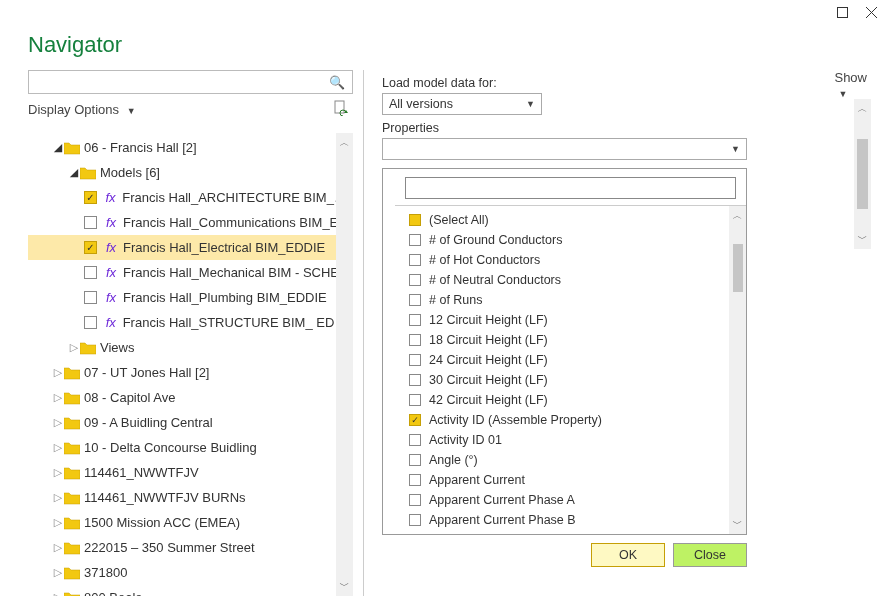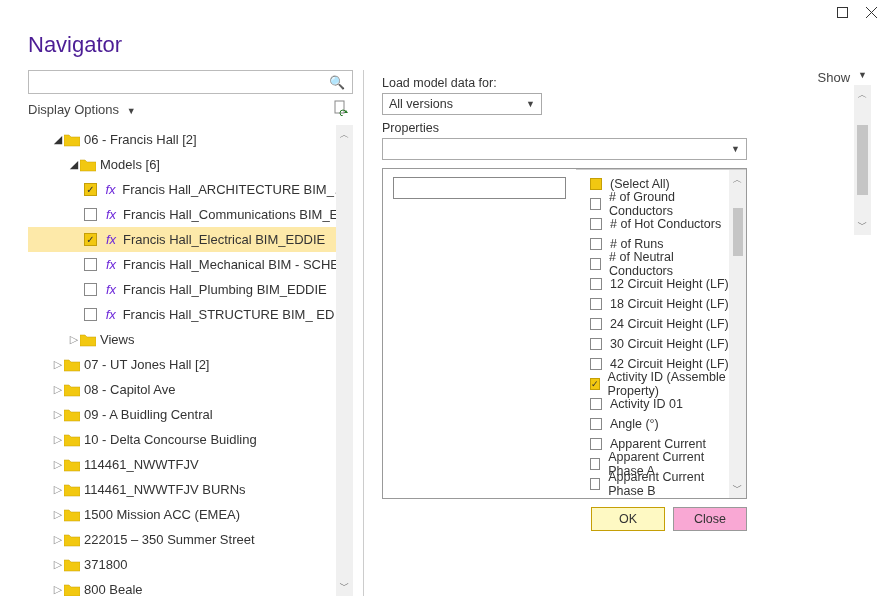--- a/index.html
+++ b/index.html
@@ -1,27 +1,27 @@
 <!DOCTYPE html>
 <html><head>
 <meta charset="utf-8">
 <style>
 * { box-sizing: border-box; font-family: "Segoe UI", Arial, sans-serif; }
 body { margin: 0; padding: 0; background: #fff; width: 885px; height: 596px; overflow: hidden; color: #333; font-size: 13px; }
 .window { width: 885px; height: 596px; position: relative; }
 .titlebar { height: 26px; display: flex; justify-content: flex-end; align-items: center; padding: 0 8px; gap: 18px; }
 .titlebar svg { width: 11px; height: 11px; }
-.title { font-size: 22px; font-weight: 300; color: #4c1d95; padding: 6px 28px 12px 28px; }
+.title { font-size: 22px; font-weight: 300; color: #15803d; padding: 6px 28px 12px 28px; }
 .content { display: flex; height: calc(596px - 70px); }
 .left-panel { width: 363px; padding-left: 28px; padding-right: 10px; display:flex; flex-direction:column; }
 .search-row { display:flex; align-items:center; margin-bottom:6px; }
 .search-box { flex:1; height: 24px; border: 1px solid #bbb; display:flex; align-items:center; padding:0 6px; }
 .search-input { border:none; outline:none; flex:1; font-size:13px; }
 .search-icon { color:#2b579a; font-size:13px; }
-.display-row { display:flex; align-items:center; justify-content:space-between; margin-bottom:6px; padding-right:4px;}
+.display-row { display:flex; align-items:center; justify-content:space-between; margin-bottom:14px; padding-right:4px;}
 .display-label { font-size:13px; color:#444; }
 .mini-dropdown { font-size:9px; margin-left:4px; color:#444;}
 .refresh-icon svg { width:16px; height:16px; }
 .tree-wrap { flex:1; position:relative; overflow:hidden; }
 .tree { padding-top:2px; }
 .tree-row { display:flex; align-items:center; height:25px; white-space:nowrap; overflow:hidden; text-overflow:ellipsis; }
 .tree-row.selected { background:#fde9a9; }
 .expander { width:12px; text-align:center; color:#666; font-size:11px; user-select:none; }
 .folder-icon svg { width:16px; height:14px; vertical-align:middle; }
 .fx-icon { font-style:italic; font-size:13px; color:#6d28d9; width:16px; text-align:center; }
@@ -31,38 +31,38 @@
 .tree-label { margin-left:4px; overflow:hidden; text-overflow:ellipsis; white-space:nowrap; } .ind1 { padding-left: 24px; } .ind2 { padding-left: 40px; } .ind3 { padding-left: 52px; }
 .left-scroll { position:absolute; right:0; top:0; width:17px; height:100%; background:#f0f0f0; display:flex; flex-direction:column; align-items:center; }
 .scroll-arrow { font-size:10px; color:#666; padding:3px 0; }
 .divider { width:1px; background:#ccc; }
 .right-panel { flex:1; padding: 0 14px 0 18px; position:relative; display:flex; }
 .right-main { flex:1; display:flex; flex-direction:column; }
 .lbl { font-size:12.5px; color:#333; margin-top:6px; margin-bottom:3px; }
 .combo { height:22px; border:1px solid #aaa; display:flex; align-items:center; padding:0 6px; justify-content:space-between; font-size:12.5px; }
 .combo-narrow { width:160px; }
 .combo-full { width:365px; }
-.prop-box { width:365px; border:1px solid #999; margin-top:8px; display:flex; flex-direction:row; }
+.prop-box { width:365px; border:1px solid #999; margin-top:8px; display:flex; flex-direction:column;padding-left:12px; }
 .prop-search { margin:8px 10px 6px 10px; height:22px; border:1px solid #888; }
 .prop-search input { width:100%; height:100%; border:none; outline:none; padding:0 5px; font-size:12.5px;}
 .prop-list-wrap { flex:1; display:flex; border-top:1px solid #ccc; }
 .prop-list { flex:1; padding:4px 0; overflow:hidden; }
 .prop-item { display:flex; align-items:center; height:20px; padding-left:14px; font-size:12.5px; }
 .pchk { width:12px; height:12px; border:1px solid #888; margin-right:8px; background:#fff; display:inline-flex; align-items:center; justify-content:center;}
 .pchk.checked { background:#F2C811; border-color:#c59f06; }
 .pchk.checked::after { content:"✓"; font-size:9px; color:#333; }
 .pchk.half { background:#F2C811; border-color:#c59f06; }
 .prop-scroll { width:17px; background:#f0f0f0; display:flex; flex-direction:column; justify-content:space-between; align-items:center; }
 .prop-scroll .thumb { width:10px; background:#c5c5c5; height:48px; margin-top:18px;}
 .btn-row { display:flex; justify-content:flex-end; gap:8px; padding:8px 0; width:365px; }
 .btn { width:74px; height:24px; border:1px solid #999; display:flex; align-items:center; justify-content:center; font-size:12.5px; cursor:pointer; }
 .btn.primary { background:#fef9c3; border-color:#c59f06; }
-.btn.secondary { background:#f9a8d4; }
+.btn.secondary { background:#bef264; }
 .show-col { width:60px; display:flex; flex-direction:column; align-items:flex-end; }
-.show-link { font-size:13px; color:#444; display:flex; align-items:flex-start; gap:4px; padding-right:4px;}
+.show-link { font-size:13px; color:#444; display:flex; align-items:flex-start; gap:4px; padding-right:4px;flex-direction:column;}
 .right-outer-scroll { width:17px; background:#f0f0f0; margin-left:6px; display:flex; flex-direction:column; align-items:center; justify-content:space-between; height:150px;}
 .right-outer-scroll .thumb2 { width:11px; height:70px; background:#c5c5c5; }
 </style>
 </head>
 <body>
 
 <div class="window">
   <div class="titlebar">
     <span><svg viewBox="0 0 11 11">
           <rect x="0.5" y="0.5" width="10" height="10" fill="none" stroke="#333"></rect>
@@ -255,25 +255,25 @@
                 <div class="prop-item">
                   <span class="pchk"></span>
                   <span># of Ground Conductors</span>
                 </div>
                 <div class="prop-item">
                   <span class="pchk"></span>
                   <span># of Hot Conductors</span>
                 </div>
                 <div class="prop-item">
                   <span class="pchk"></span>
+                  <span># of Neutral Conductors</span>
+                </div>
+                <div class="prop-item">
+                  <span class="pchk"></span>
                   <span># of Runs</span>
-                </div>
-                <div class="prop-item">
-                  <span class="pchk"></span>
-                  <span># of Neutral Conductors</span>
                 </div>
                 <div class="prop-item">
                   <span class="pchk"></span>
                   <span>12 Circuit Height (LF)</span>
                 </div>
                 <div class="prop-item">
                   <span class="pchk"></span>
                   <span>18 Circuit Height (LF)</span>
                 </div>
                 <div class="prop-item">

